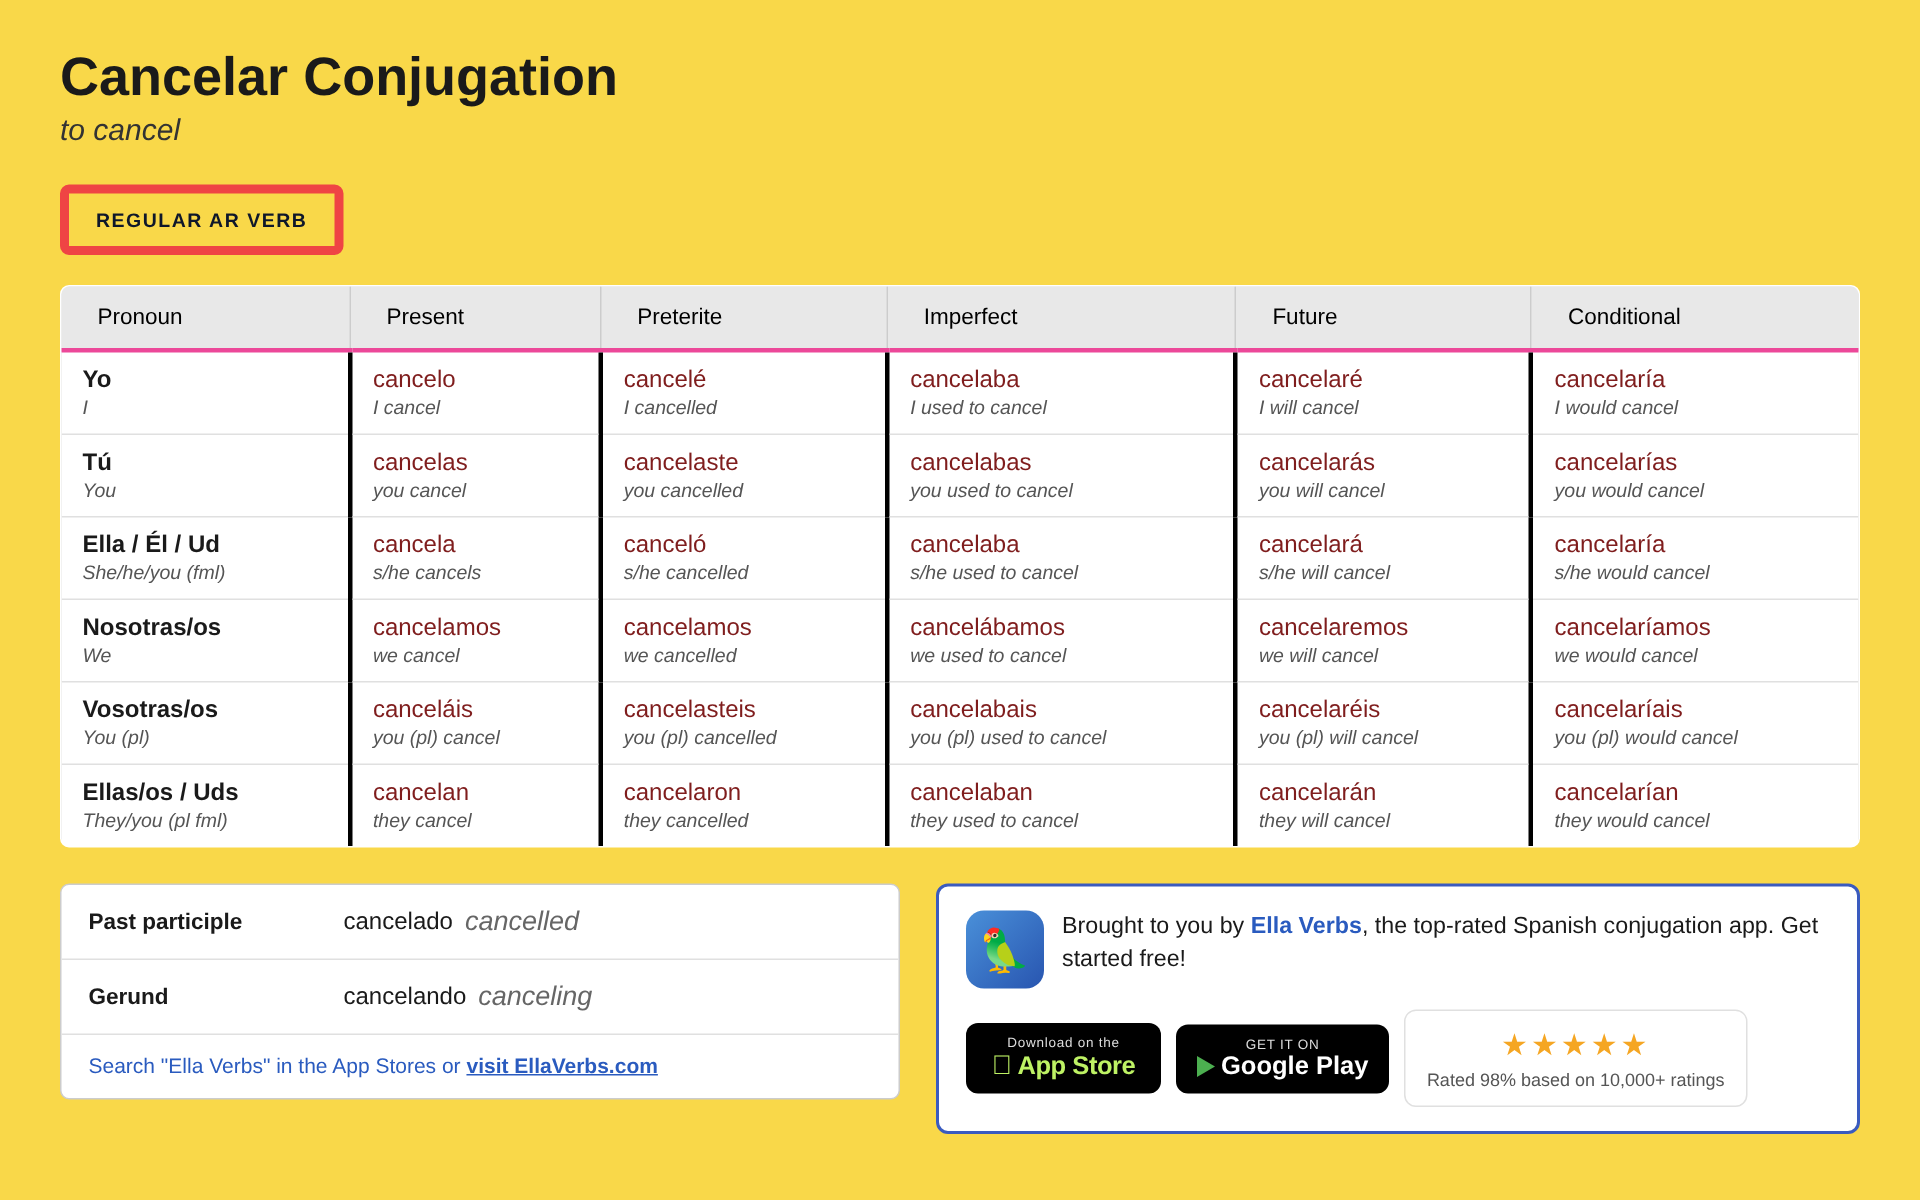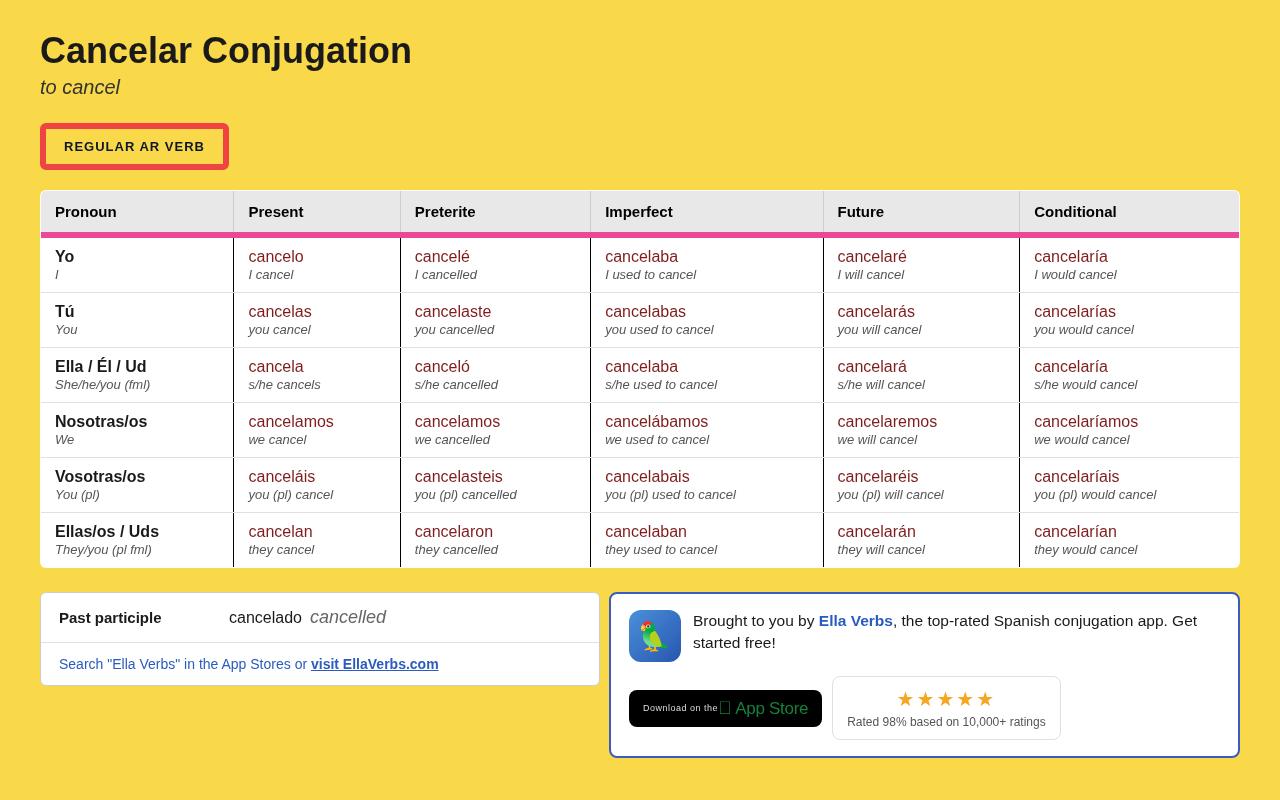--- a/index.html
+++ b/index.html
@@ -47,31 +47,31 @@
       width: 100%;
       border-collapse: collapse;
       background: white;
       border-radius: 6px;
       overflow: hidden;
       margin-bottom: 24px;
       border: 1px solid #ccc;
     }
     .conj-table th {
       background: #e8e8e8;
-      font-weight: 700;
+      font-weight: 400;
       font-size: 15px;
-      padding: 12px 14px;
+      padding: 12px 24px;
       text-align: left;
       border-right: 1px solid #ccc;
-      border-bottom: 6px solid #ec4899;
+      border-bottom: 3px solid #ec4899;
     }
     .conj-table th:last-child { border-right: none; }
     .conj-table td {
       padding: 10px 14px;
-      border-right: 1px solid #000000;
+      border-right: 3px solid #000000;
       border-bottom: 1px solid #e0e0e0;
       vertical-align: top;
     }
     .conj-table td:last-child { border-right: none; }
     .conj-table tr:last-child td { border-bottom: none; }
     .cell-main {
       font-size: 16px;
       font-weight: 500;
       color: #7f1d1d;
       display: block;
@@ -92,21 +92,21 @@
     .pronoun-sub {
       font-size: 13px;
       font-style: italic;
       color: #555;
       display: block;
       margin-top: 1px;
     }
     
     .bottom-section {
       display: flex;
-      gap: 9px;
+      gap: 24px;
       align-items: flex-start;
     }
     
     .participle-block {
       background: white;
       border: 1px solid #ccc;
       border-radius: 6px;
       overflow: hidden;
       flex: 0 0 560px;
     }
@@ -173,34 +173,34 @@
       display: flex;
       gap: 10px;
       align-items: center;
     }
     .app-store-btn {
       background: #000;
       color: #fff;
       border-radius: 8px;
       padding: 8px 14px;
       display: flex;
-      flex-direction: row;
+      flex-direction: column;
       align-items: center;
       text-decoration: none;
       min-width: 130px;
     }
     .app-store-btn .store-small {
       font-size: 9px;
       letter-spacing: 0.5px;
       color: #ddd;
     }
     .app-store-btn .store-large {
       font-size: 17px;
-      font-weight: 400;
-      color: #15803d;
+      font-weight: 700;
+      color: #bef264;
       letter-spacing: -0.3px;
     }
     .google-play-btn {
       background: #000;
       color: #fff;
       border-radius: 8px;
       padding: 8px 14px;
       display: flex;
       flex-direction: column;
       align-items: center;
@@ -442,20 +442,25 @@
     </tbody>
 </table>
 
 <div class="bottom-section">
   <div class="participle-block">
     <div class="participle-row">
       <span class="participle-label">Past participle</span>
       <span class="participle-value">cancelado</span>
       <span class="participle-trans">cancelled</span>
     </div>
+    <div class="participle-row">
+      <span class="participle-label">Gerund</span>
+      <span class="participle-value">cancelando</span>
+      <span class="participle-trans">canceling</span>
+    </div>
     <div style="padding: 12px 18px;">
       <span class="search-text">
         <span>Search "Ella Verbs" in the App Stores or </span><a href="#">visit EllaVerbs.com</a>
       </span>
     </div>
   </div>
 
   <div class="promo-block">
     <div class="promo-top">
       <div class="promo-icon">🦜</div>
@@ -463,19 +468,25 @@
         <span>Brought to you by </span><a href="#">Ella Verbs</a><span>, the top-rated Spanish conjugation app. Get started free!</span>
       </div>
     </div>
     <div class="promo-buttons">
       <a class="app-store-btn" href="#">
         <span class="store-small">Download on the</span>
         <span class="store-large">
           <span style="font-size:18px; margin-right:4px;"></span><span>App Store</span>
         </span>
       </a>
+      <a class="google-play-btn" href="#">
+        <span class="store-small">GET IT ON</span>
+        <span class="store-large">
+          <span class="play-icon"></span><span>Google Play</span>
+        </span>
+      </a>
       <div class="rating-block">
         <div class="stars">★★★★★</div>
         <div class="rating-text">Rated 98% based on 10,000+ ratings</div>
       </div>
     </div>
   </div>
 </div>
 
 </body></html>

